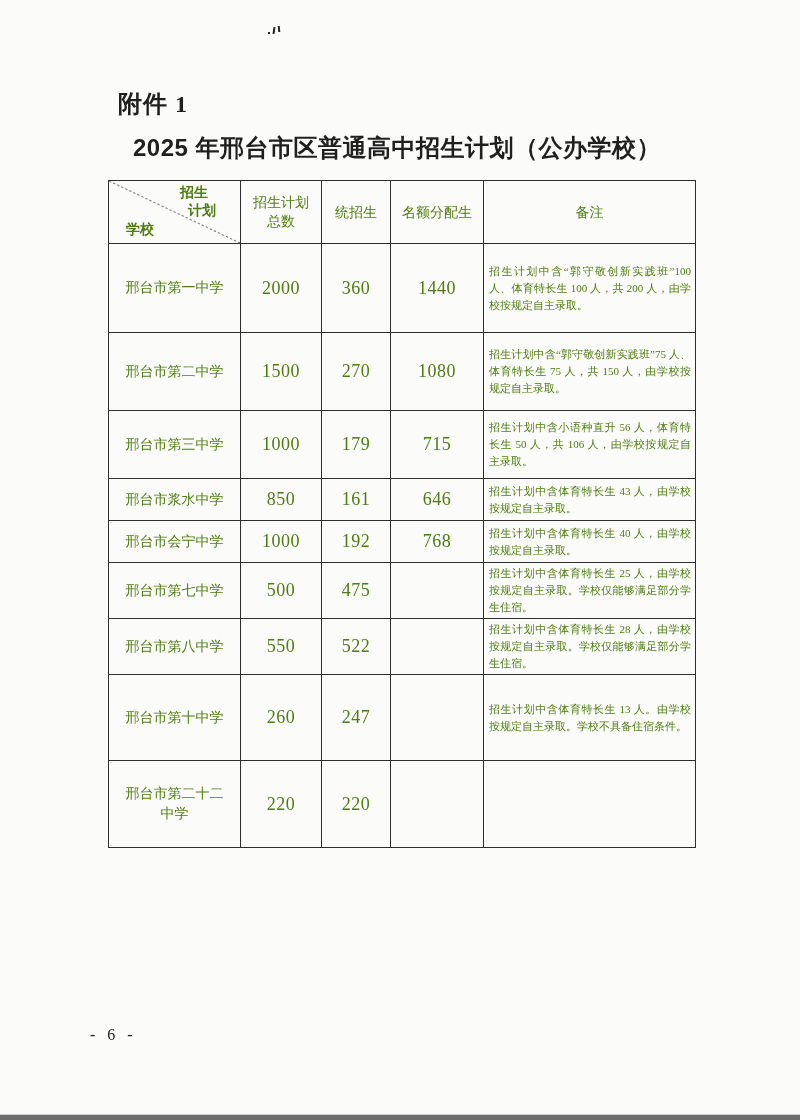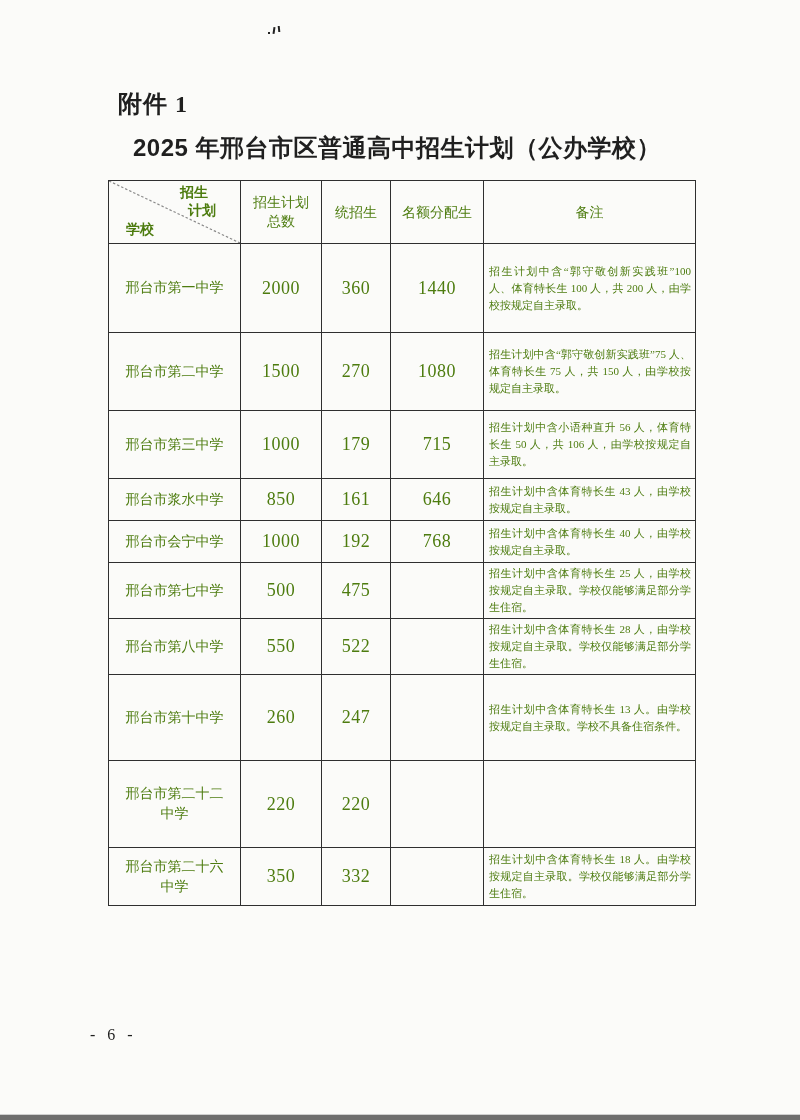--- a/index.html
+++ b/index.html
@@ -173,26 +173,19 @@
     <td class="num"></td>
     <td class="remark">招生计划中含体育特长生 13 人。由学校按规定自主录取。学校不具备住宿条件。</td>
   </tr>
         <tr>
     <td class="school">邢台市第二十二中学</td>
     <td class="num">220</td>
     <td class="num">220</td>
     <td class="num"></td>
     <td class="remark"></td>
   </tr>
-        <tr>
-    <td class="school">邢台市第二十六中学</td>
-    <td class="num">350</td>
-    <td class="num">332</td>
-    <td class="num"></td>
-    <td class="remark">招生计划中含体育特长生 18 人。由学校按规定自主录取。学校仅能够满足部分学生住宿。</td>
-  </tr>
       </tbody>
   </table>
 </div>
 
 <div class="pageno">- 6 -</div>
 <div class="bottom-line"></div>
 <div class="bottom-strip"></div>
 
 </body></html>

